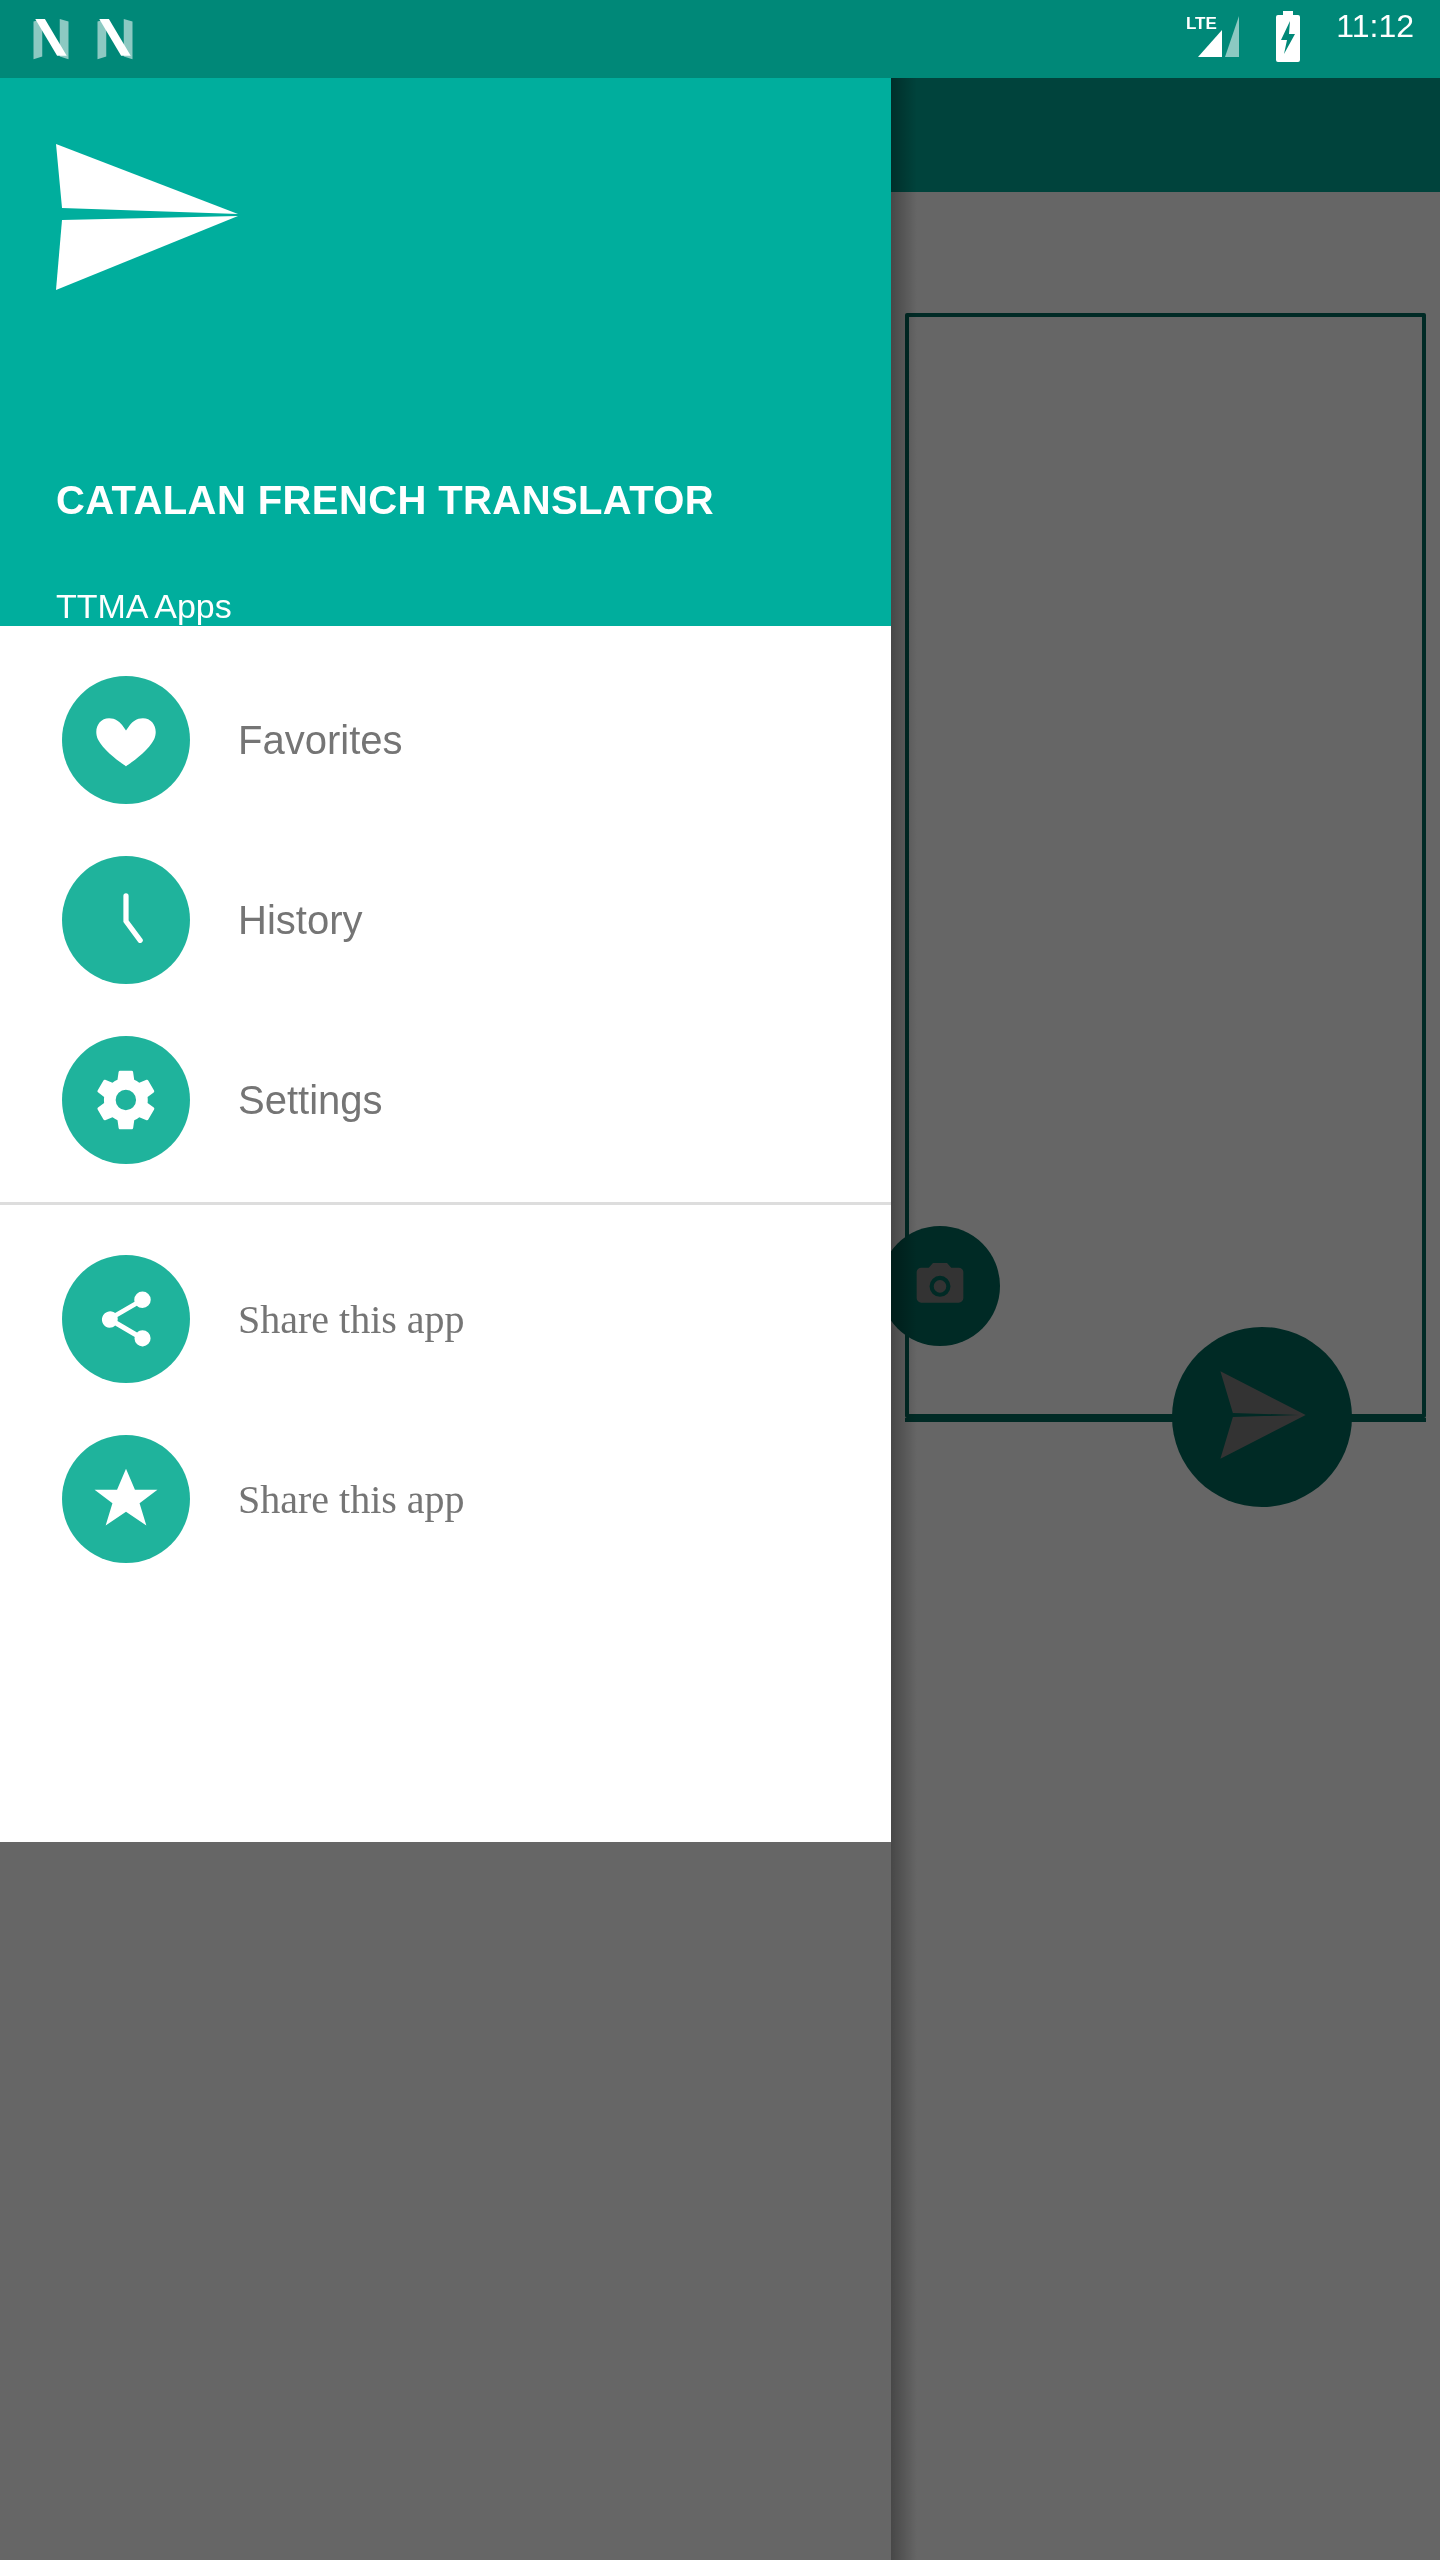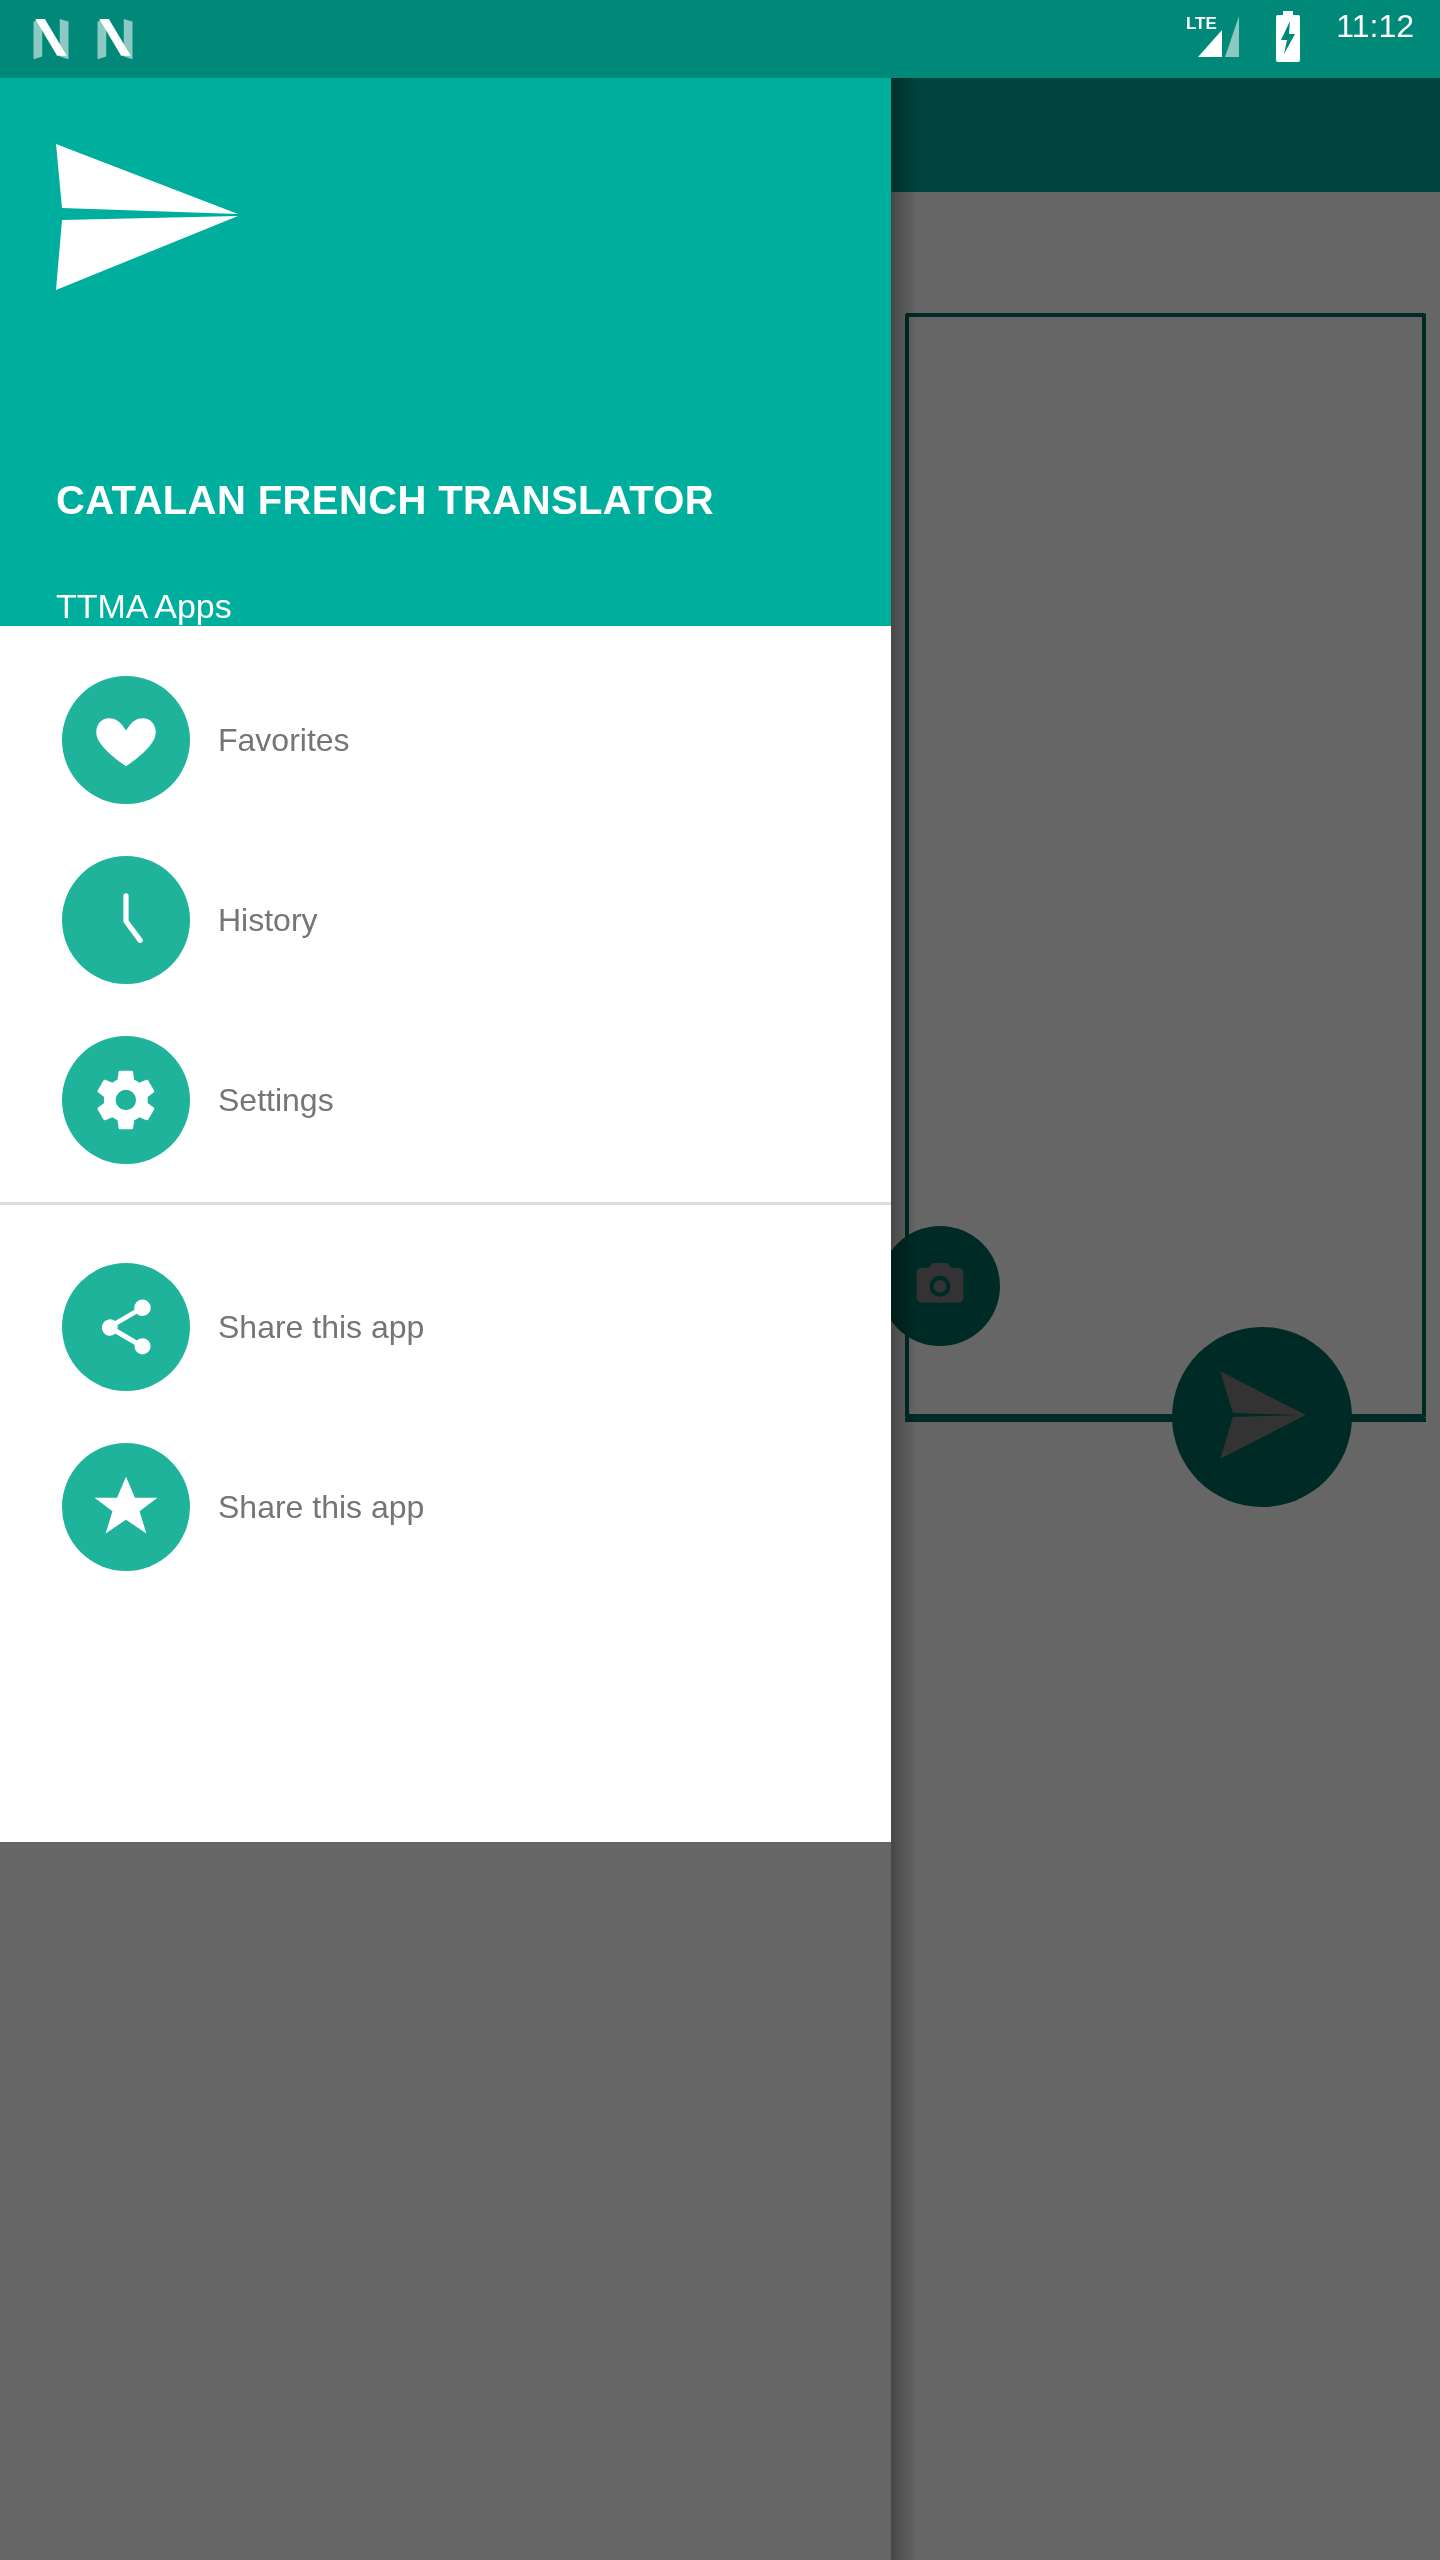--- a/index.html
+++ b/index.html
@@ -186,44 +186,44 @@
     left: 56px;
     top: 509px;
     color: #ffffff;
     font-size: 34px;
     font-weight: 400;
     white-space: nowrap;
   }
 
   .menu-group { padding: 0; }
   #menu-group-primary { padding-top: 24px; }
-  #menu-group-secondary { padding-top: 32px; }
+  #menu-group-secondary { padding-top: 24px; font-family: Liberation Serif, serif; }
 
   .menu-item {
     display: flex;
     align-items: center;
     height: 180px;
     padding-left: 62px;
     box-sizing: border-box;
     cursor: pointer;
   }
   .menu-icon {
     width: 128px;
     height: 128px;
     border-radius: 50%;
     background: #1FB39C;
     display: flex;
     align-items: center;
     justify-content: center;
     flex: 0 0 auto;
   }
   .menu-label {
-    margin-left: 28px;
+    margin-left: 48px;
     color: #757575;
-    font-size: 32px;
+    font-size: 40px;
     font-weight: 400;
     white-space: nowrap;
   }
   #menu-divider {
     height: 3px;
     background: #DDDDDD;
     margin: 12px 0 0 0;
   }
 </style>
 </head>

